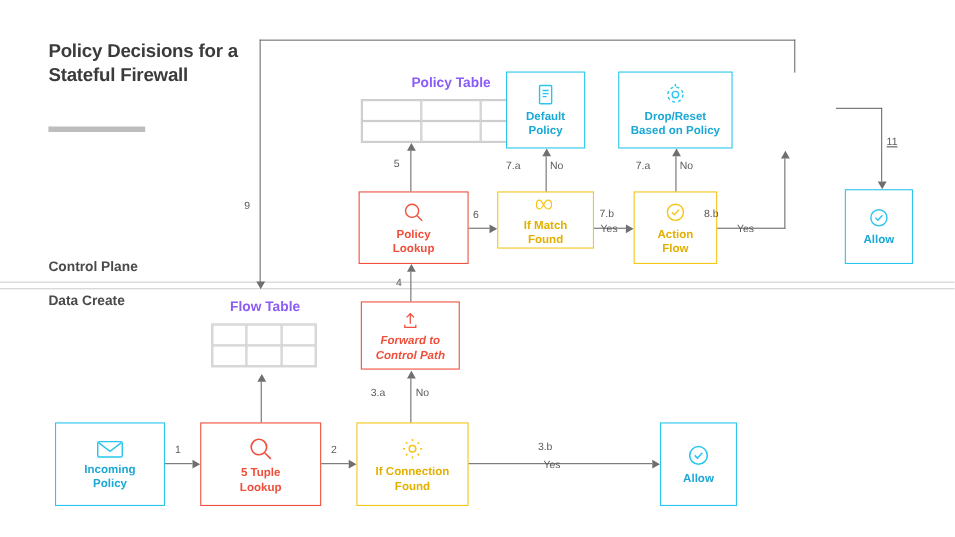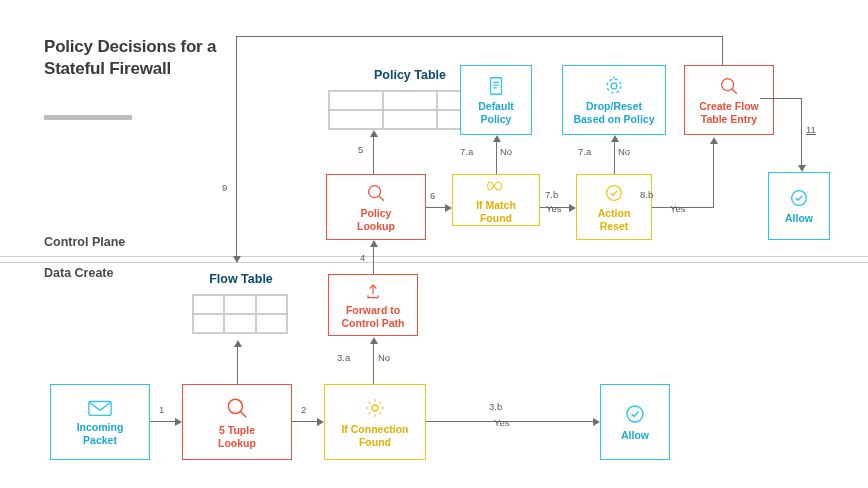--- a/index.html
+++ b/index.html
@@ -81,21 +81,21 @@
     display: grid;
   }
   .gtable div {
     box-sizing: border-box;
     border: 0.6px solid #cdcdcd;
   }
   .gtable-title {
     position: absolute;
     font-size: 12.5px;
     font-weight: bold;
-    color: #0c4a6e;
+    color: #8b5cf6;
     text-align: center;
     white-space: nowrap;
   }
   
   .ln { position:absolute; background:#6f6f6f; }
   .lnh { height:1.2px; }
   .lnv { width:1.2px; }
   .arw { position:absolute; width:0; height:0; }
   .arw-r { border-top:4px solid transparent; border-bottom:4px solid transparent; border-left:7px solid #6f6f6f; }
   .arw-u { border-left:4px solid transparent; border-right:4px solid transparent; border-bottom:7px solid #6f6f6f; }
@@ -160,48 +160,38 @@
       <svg width="22" height="22" viewBox="0 0 24 24" fill="none" stroke="#29c5ee" stroke-width="1.4">
         <circle cx="12" cy="12" r="3.2"></circle>
         <circle cx="12" cy="12" r="7.5" stroke-dasharray="3 3"></circle>
         <line x1="12" y1="1.5" x2="12" y2="4"></line>
       </svg>
     </span>
     <span class="label">Drop/Reset
 Based on Policy</span>
   </div>
 
-  <div class="node c-red" style="left:684px; top:65px; width:90px; height:70px;">
+
+  <div class="node c-cyan" style="left:768px; top:172px; width:62px; height:68px;">
+    <span class="ico">
+      <svg width="22" height="22" viewBox="0 0 24 24" fill="none" stroke="#29c5ee" stroke-width="1.4">
+        <circle cx="12" cy="12" r="8"></circle>
+          <polyline points="8.5,12 11,14.5 15.5,9.5"></polyline>
+      </svg>
+    </span>
+    <span class="label">Allow</span>
+  </div>
+
+  <div class="node c-red" style="left:326px; top:174px; width:100px; height:66px;">
     <span class="ico">
       <svg width="22" height="22" viewBox="0 0 24 24" fill="none" stroke="#f0503c" stroke-width="1.4">
         <circle cx="10.5" cy="10.5" r="6.5"></circle>
           <line x1="15.5" y1="15.5" x2="20.5" y2="20.5"></line>
       </svg>
     </span>
-    <span class="label">Create Flow
-Table Entry</span>
-  </div>
-
-  <div class="node c-cyan" style="left:768px; top:172px; width:62px; height:68px;">
-    <span class="ico">
-      <svg width="22" height="22" viewBox="0 0 24 24" fill="none" stroke="#29c5ee" stroke-width="1.4">
-        <circle cx="12" cy="12" r="8"></circle>
-          <polyline points="8.5,12 11,14.5 15.5,9.5"></polyline>
-      </svg>
-    </span>
-    <span class="label">Allow</span>
-  </div>
-
-  <div class="node c-red" style="left:326px; top:174px; width:100px; height:66px;">
-    <span class="ico">
-      <svg width="22" height="22" viewBox="0 0 24 24" fill="none" stroke="#f0503c" stroke-width="1.4">
-        <circle cx="10.5" cy="10.5" r="6.5"></circle>
-          <line x1="15.5" y1="15.5" x2="20.5" y2="20.5"></line>
-      </svg>
-    </span>
     <span class="label">Policy
 Lookup</span>
   </div>
 
   <div class="node c-yellow" style="left:452px; top:174px; width:88px; height:52px;">
     <span class="ico">
       <svg width="24" height="20" viewBox="0 0 30 18" fill="none" stroke="#f5c518" stroke-width="1.4">
         <path d="M8 4 C3.5 4 3.5 14 8 14 C12 14 13 4 18 4 C23 4 23 14 18 14 C13 14 12 4 8 4 Z"></path>
       </svg>
     </span>
@@ -210,44 +200,44 @@
   </div>
 
   <div class="node c-yellow" style="left:576px; top:174px; width:76px; height:66px;">
     <span class="ico">
       <svg width="22" height="22" viewBox="0 0 24 24" fill="none" stroke="#f5c518" stroke-width="1.4">
         <circle cx="12" cy="12" r="8"></circle>
           <polyline points="8.5,12 11,14.5 15.5,9.5"></polyline>
       </svg>
     </span>
     <span class="label">Action
-Reset</span>
-  </div>
-
-  <div class="node c-red" style="left:328px; top:274px; width:90px; height:62px;">
+Flow</span>
+  </div>
+
+  <div class="node c-red" style="left:328px; top:274px; width:90px; height:62px;font-style:italic;">
     <span class="ico">
       <svg width="20" height="20" viewBox="0 0 24 24" fill="none" stroke="#f0503c" stroke-width="1.4">
         <path d="M12 16 L12 5"></path>
           <polyline points="8,9 12,5 16,9"></polyline>
         <path d="M6 17 L6 20 L18 20 L18 17"></path>
       </svg>
     </span>
     <span class="label">Forward to
 Control Path</span>
   </div>
 
   <div class="node c-cyan" style="left:50px; top:384px; width:100px; height:76px;">
     <span class="ico">
       <svg width="26" height="20" viewBox="0 0 28 20" fill="none" stroke="#29c5ee" stroke-width="1.4">
         <rect x="2" y="3" width="24" height="15" rx="1.5"></rect>
         <polyline points="2.8,4 14,12.5 25.2,4"></polyline>
       </svg>
     </span>
     <span class="label">Incoming
-Packet</span>
+Policy</span>
   </div>
 
   <div class="node c-red" style="left:182px; top:384px; width:110px; height:76px;">
     <span class="ico">
       <svg width="26" height="26" viewBox="0 0 24 24" fill="none" stroke="#f0503c" stroke-width="1.4">
         <circle cx="10.5" cy="10.5" r="6.5"></circle>
           <line x1="15.5" y1="15.5" x2="20.5" y2="20.5"></line>
       </svg>
     </span>
     <span class="label">5 Tuple

